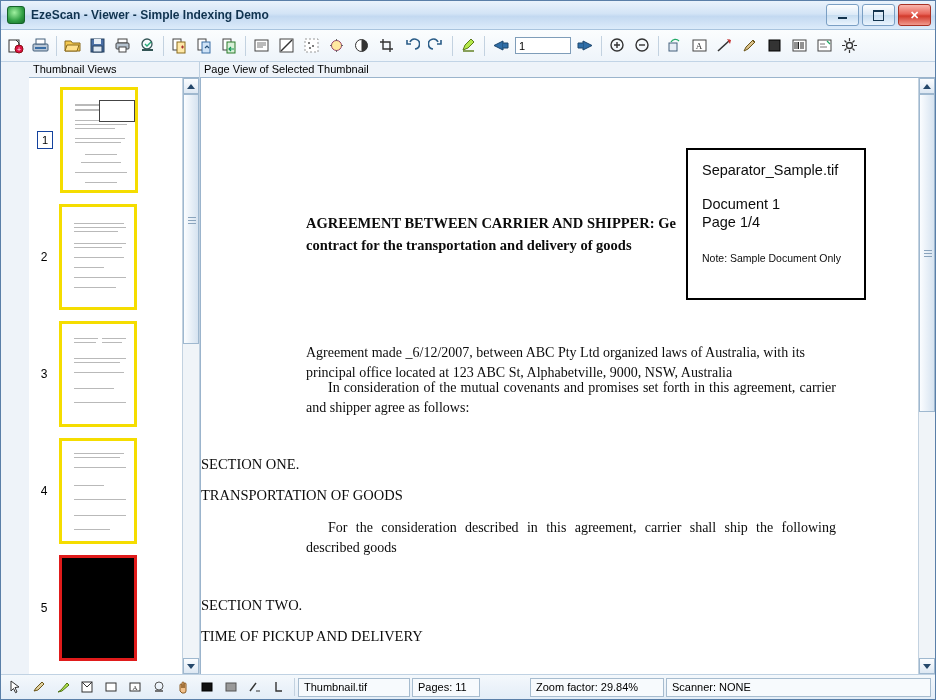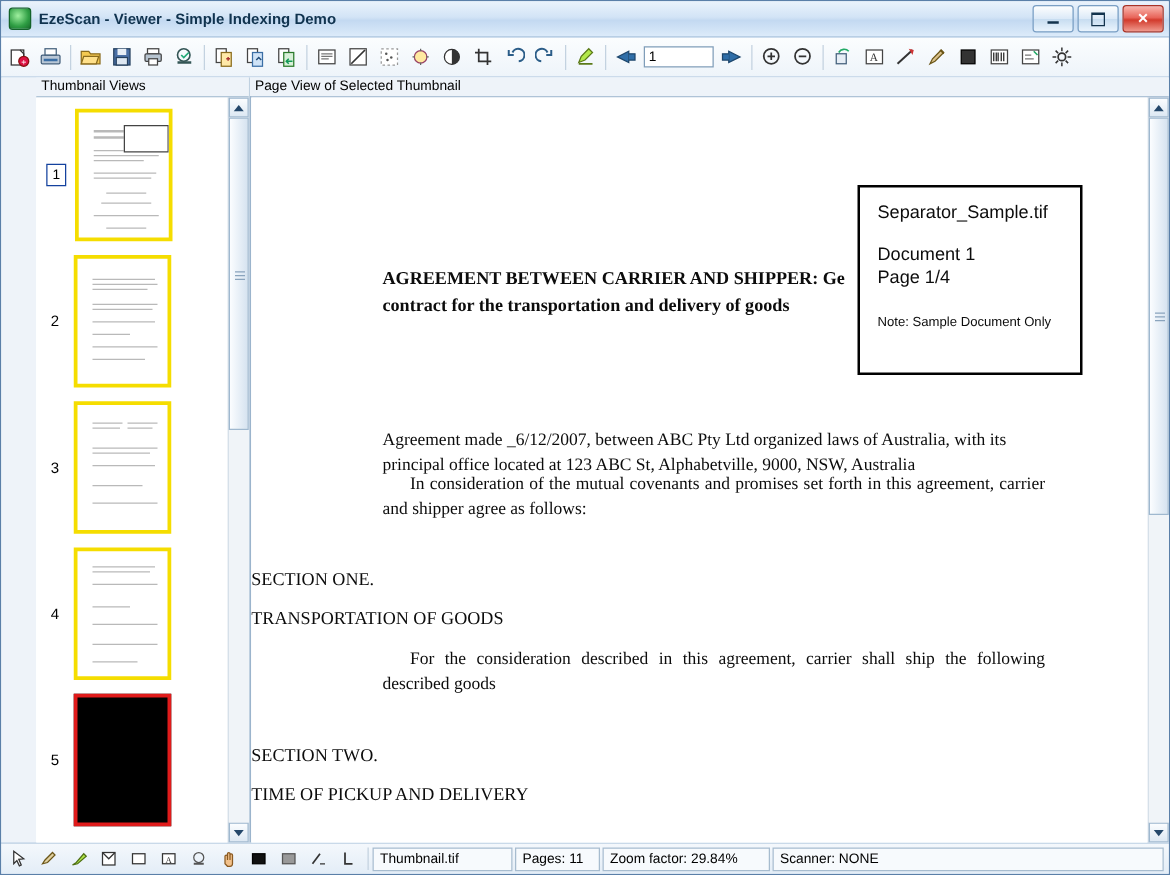--- a/index.html
+++ b/index.html
@@ -341,21 +341,21 @@
     display: flex;
     align-items: center;
     padding: 0 5px;
     box-sizing: border-box;
     margin-right: 2px;
     white-space: nowrap;
     overflow: hidden;
   }
   .st-f1 { width: 112px; }
   .st-f2 { width: 68px; }
-  .st-f3 { width: 134px; }
+  .st-f3 { width: 134px; margin-left: 48px; }
   .st-f4 { flex: 1; }
 </style>
 </head>
 <body>
 
 <div class="app">
 
   <div class="titlebar">
     <div class="title-icon"></div>
     <div class="title-text">EzeScan - Viewer - Simple Indexing Demo</div>

